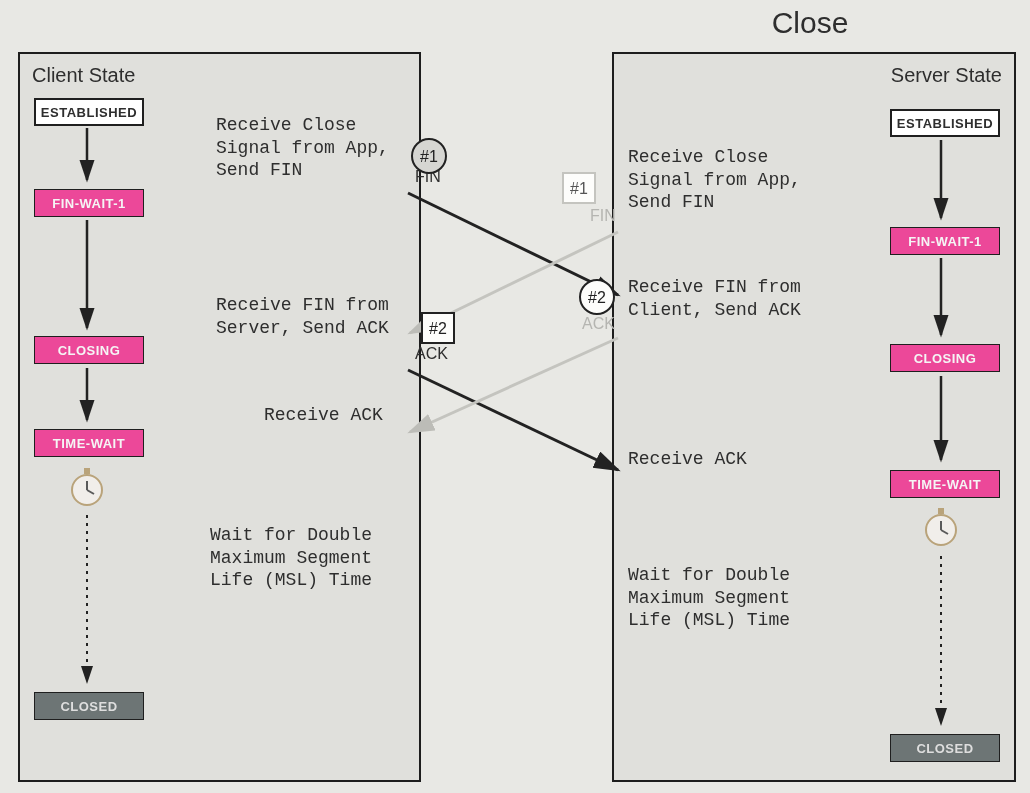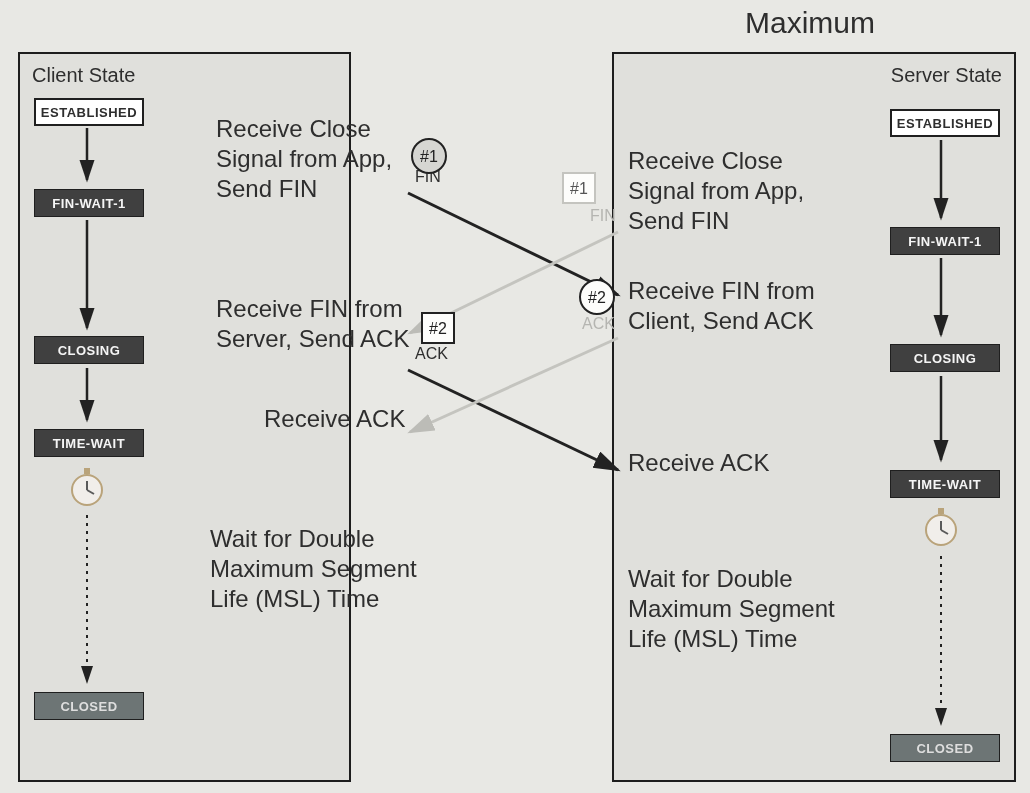--- a/index.html
+++ b/index.html
@@ -41,52 +41,53 @@
     font-weight: 500;
     letter-spacing: 0.5px;
   }
   .state-white {
     background: #ffffff;
     border: 2px solid #1f1f1f;
     font-size: 13px;
     font-weight: 600;
   }
   .state-gray {
-    background: #404040;
+    background: #ec4899;
     border: 1px solid #1f1f1f;
     color: #f5f5f5;
     font-size: 13px;
     font-weight:600;
   }
   .note {
     position: absolute;
-    font-size: 24px;
+    font-size: 18px;
     line-height: 1.25;
+    font-family: Liberation Mono, monospace;
   }
   .midlabel {
     position:absolute;
     font-size:16px;
     text-align:right;
   }
   svg.overlay {
     position:absolute;
     left:0; top:0;
     width:1030px;
     height:793px;
     pointer-events:none;
   }
 </style>
 </head>
 <body>
 
 <div class="canvas">
 
-  <div class="title" style="left:735px; top:6px; width:150px;">Maximum</div>
+  <div class="title" style="left:735px; top:6px; width:150px;">Close</div>
 
-  <div class="panel" style="left:18px; top:52px; width:333px; height:730px;">
+  <div class="panel" style="left:18px; top:52px; width:403px; height:730px;">
     <div class="panel-heading" style="left:12px; top:10px;">Client State</div>
 
     <div class="state-box state-white" style="left:14px; top:44px; width:110px; height:28px;">ESTABLISHED</div>
     <div class="state-box state-gray" style="left:14px; top:135px; width:110px; height:28px;">FIN-WAIT-1</div>
     <div class="state-box state-gray" style="left:14px; top:282px; width:110px; height:28px;">CLOSING</div>
     <div class="state-box state-gray" style="left:14px; top:375px; width:110px; height:28px;">TIME-WAIT</div>
     <div class="state-box state-gray" style="left:14px; top:638px; width:110px; height:28px; color:#dedede; background:#6d7575;">CLOSED</div>
 
     <div class="note" style="left:196px; top:60px; white-space:pre;">Receive Close
 Signal from App,

